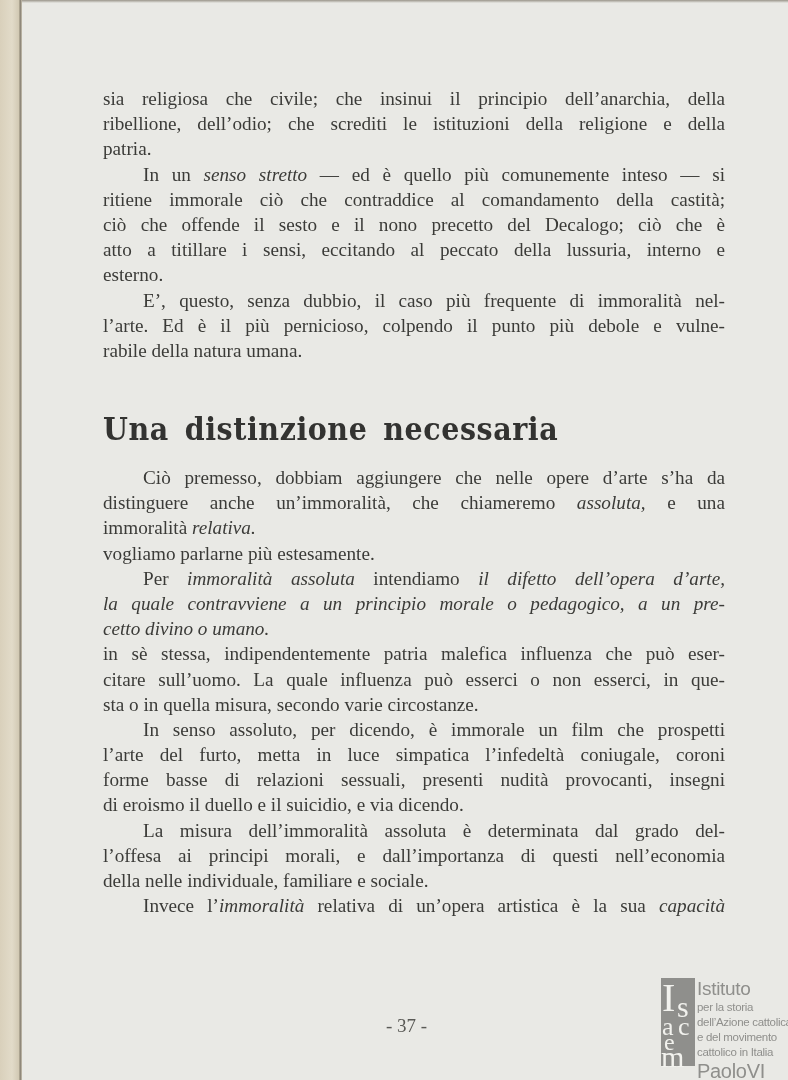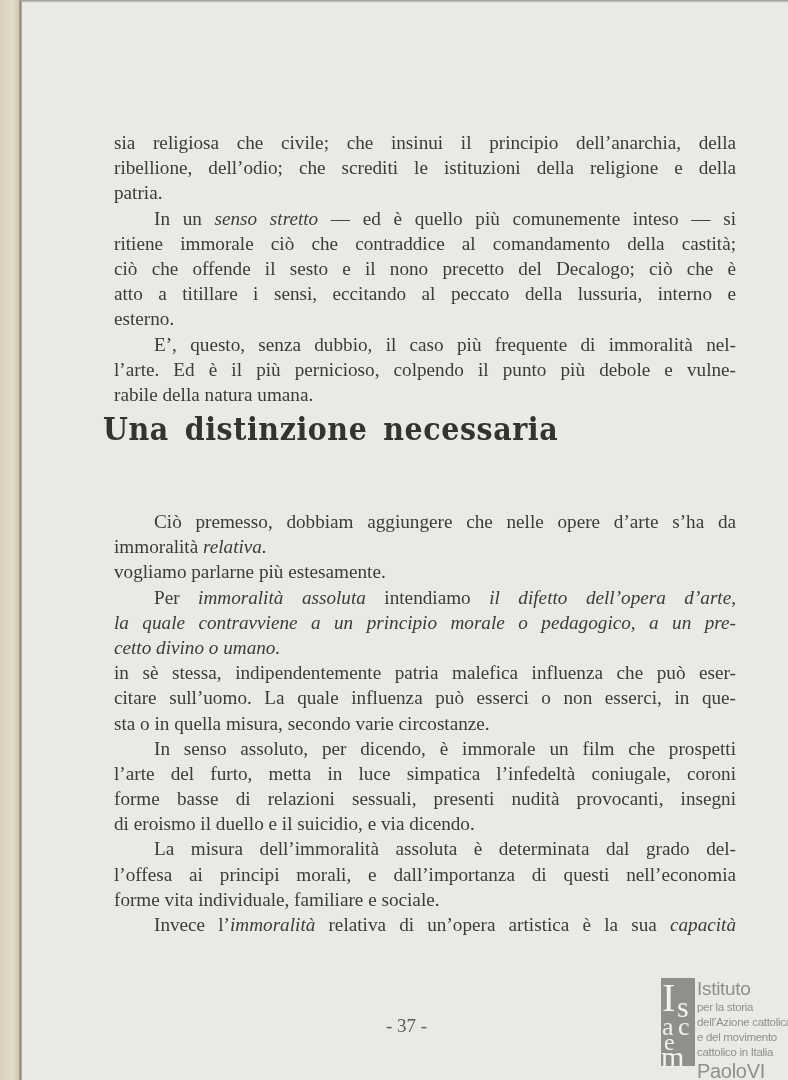--- a/index.html
+++ b/index.html
@@ -18,24 +18,23 @@
   }
   .page {
     position: absolute; left: 22px; top: 0; width: 766px; height: 1080px;
     background: #e9e9e5;
   }
   .page-top {
     position: absolute; left: 22px; top: 0; width: 766px; height: 3px;
     background: linear-gradient(to bottom, #9a958a, #e9e9e5);
   }
   .text-block {
-    position: absolute; left: 114px; top: 86px; width: 622px;
+    position: absolute; left: 103px; top: 86px; width: 622px;
     color: #3b3b38; font-size: 19.2px; line-height: 25.2px;
     text-align: justify;
-    margin-top: 44px;
   }
   .line {
     display: block; height: 25.2px; white-space: nowrap;
     text-align-last: justify; text-align: justify;
   }
   .line.last { text-align-last: left; }
   .indent { padding-left: 40px; }
   em { }
   .heading {
     position: absolute; left: 103px; top: 411px;
@@ -89,35 +88,36 @@
     <span class="line last"><span>esterno.</span></span>
     <span class="line indent"><span>E’, questo, senza dubbio, il caso più frequente di immoralità nel-</span></span>
     <span class="line"><span>l’arte. Ed è il più pernicioso, colpendo il punto più debole e vulne-</span></span>
     <span class="line last"><span>rabile della natura umana.</span></span>
   </div>
 
 <div class="heading">Una distinzione necessaria</div>
 
 <div class="text-block block2" id="sec2">
     <span class="line indent"><span>Ciò premesso, dobbiam aggiungere che nelle opere d’arte s’ha da</span></span>
+    <span class="line"><span>distinguere anche un’immoralità, che chiameremo </span><em>assoluta,</em><span> e una</span></span>
     <span class="line last"><span>immoralità </span><em>relativa.</em></span>
     <span class="line last"><span>vogliamo parlarne più estesamente.</span></span>
     <span class="line indent"><span>Per </span><em>immoralità assoluta</em><span> intendiamo </span><em>il difetto dell’opera d’arte,</em></span>
     <span class="line"><em>la quale contravviene a un principio morale o pedagogico, a un pre-</em></span>
     <span class="line last"><em>cetto divino o umano.</em></span>
     <span class="line"><span>in sè stessa, indipendentemente patria malefica influenza che può eser-</span></span>
     <span class="line"><span>citare sull’uomo. La quale influenza può esserci o non esserci, in que-</span></span>
     <span class="line last"><span>sta o in quella misura, secondo varie circostanze.</span></span>
     <span class="line indent"><span>In senso assoluto, per dicendo, è immorale un film che prospetti</span></span>
     <span class="line"><span>l’arte del furto, metta in luce simpatica l’infedeltà coniugale, coroni</span></span>
     <span class="line"><span>forme basse di relazioni sessuali, presenti nudità provocanti, insegni</span></span>
     <span class="line last"><span>di eroismo il duello e il suicidio, e via dicendo.</span></span>
     <span class="line indent"><span>La misura dell’immoralità assoluta è determinata dal grado del-</span></span>
     <span class="line"><span>l’offesa ai principi morali, e dall’importanza di questi nell’economia</span></span>
-    <span class="line last"><span>forme vita individuale, familiare e sociale.</span></span>
+    <span class="line last"><span>della nelle individuale, familiare e sociale.</span></span>
     <span class="line indent"><span>Invece l’</span><em>immoralità</em><span> relativa di un’opera artistica è la sua </span><em>capacità</em></span>
   </div>
 
 <div class="page-number">- 37 -</div>
 
 <div class="logo">
   <span class="l1">I</span>
   <span class="l2">s</span>
   <span class="l3">a</span>
   <span class="l4">c</span>

